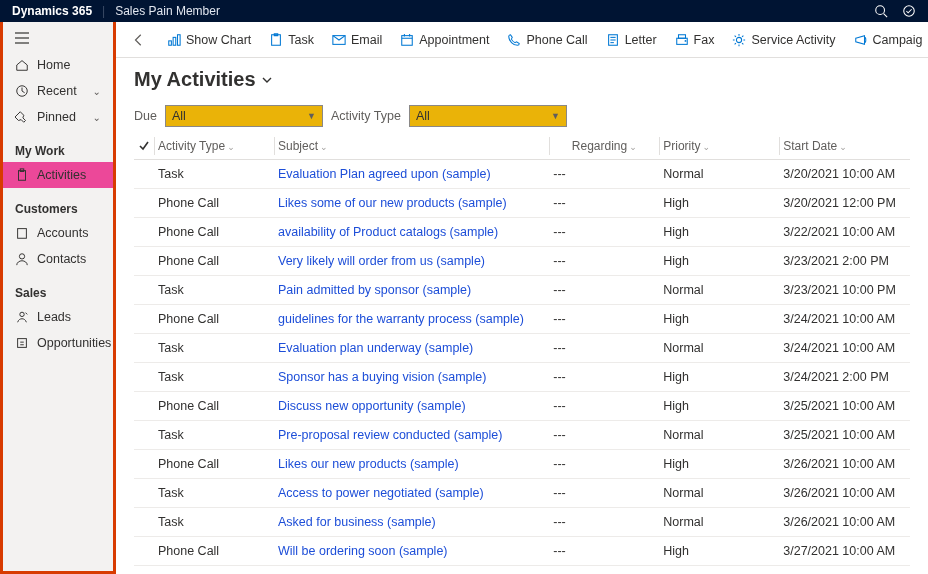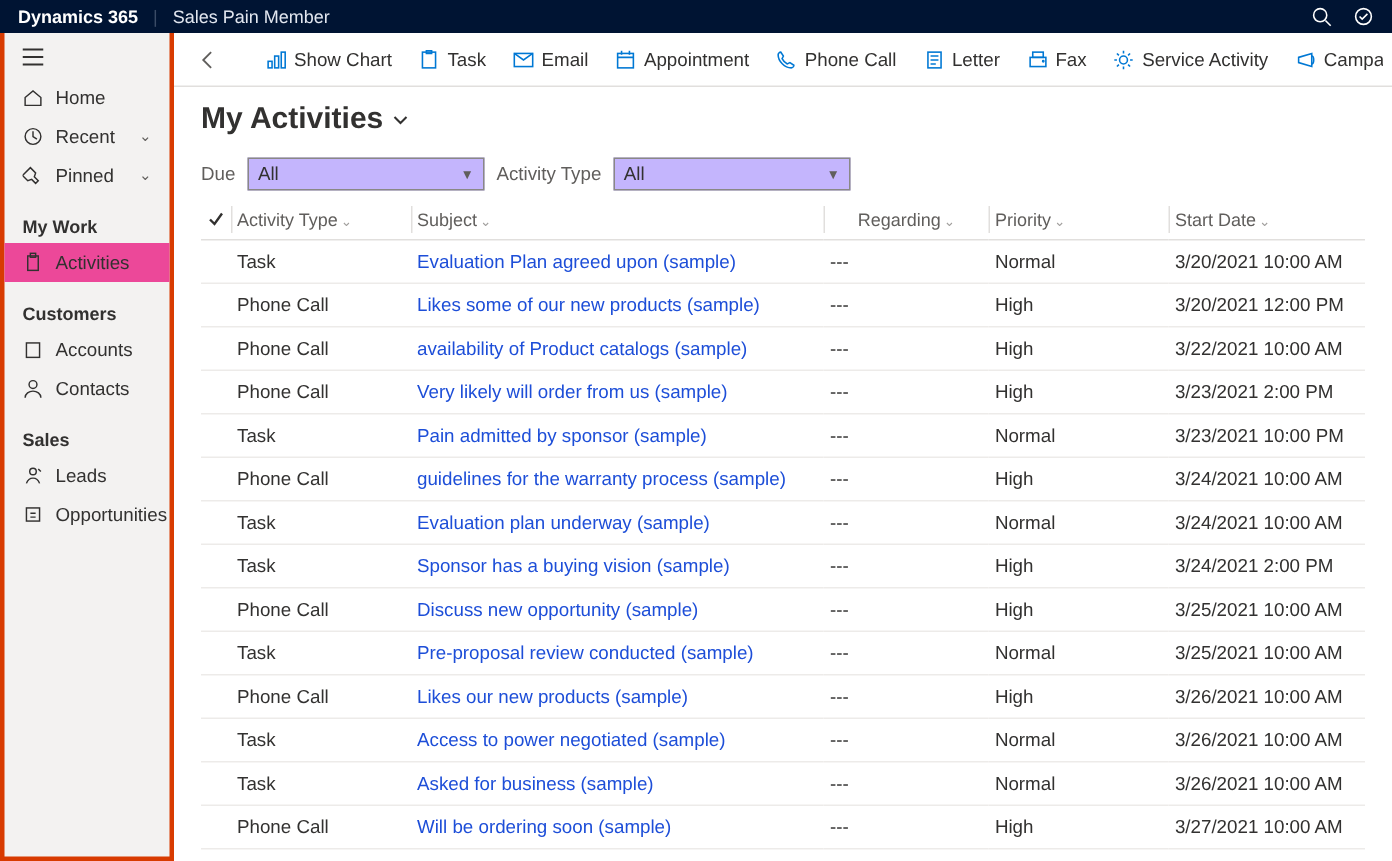--- a/index.html
+++ b/index.html
@@ -18,31 +18,31 @@
   .sidebar { width: 116px; background: #f3f2f1; border: 3px solid #d83b01; border-top: none; border-bottom: 3px solid #d83b01; position: relative; padding-top: 6px; }
   .sidebar .ham { padding: 4px 12px 8px; cursor: pointer; }
   .sidebar .item { display: flex; align-items: center; padding: 6px 12px; gap: 8px; cursor: pointer; font-size: 12.5px; color: #323130; }
   .sidebar .item .chev { margin-left: auto; color: #605e5c; font-size: 10px; }
   .sidebar .item.active { background: #ec4899; }
   .sidebar .group { padding: 14px 12px 4px; font-size: 12px; font-weight: 600; color: #323130; }
   .sidebar .ico { width: 14px; height: 14px; display: inline-flex; align-items: center; justify-content: center; }
   
   
   .content { flex: 1; display: flex; flex-direction: column; overflow: hidden; }
-  .cmdbar { height: 36px; border-bottom: 1px solid #e1dfdd; display: flex; align-items: center; padding: 0 6px; gap: 12px; }
+  .cmdbar { height: 36px; border-bottom: 1px solid #e1dfdd; display: flex; align-items: center; padding: 0 6px; gap: 2px; }
   .cmdbar .back { padding: 6px 10px; cursor: pointer; color: #605e5c; }
   .cmdbar .cmd { display: flex; align-items: center; gap: 5px; padding: 6px 9px; cursor: pointer; font-size: 12.5px; white-space: nowrap; }
   .cmdbar .cmd .ci { color: #0078d4; display: inline-flex; }
   
   
   .vhdr { padding: 10px 18px 4px; }
   .vtitle { font-size: 20px; font-weight: 700; display: flex; align-items: center; gap: 6px; cursor: pointer; }
   .filters { display: flex; align-items: center; gap: 8px; padding: 10px 18px 6px; font-size: 12.5px; }
   .filters label { color: #605e5c; }
-  .filters .sel { border: 1px solid #8a8886; height: 22px; display: flex; align-items: center; padding: 0 6px; min-width: 158px; justify-content: space-between; cursor: pointer; background: #c4b5fd; font-size: 12.5px; }
+  .filters .sel { border: 1px solid #8a8886; height: 22px; display: flex; align-items: center; padding: 0 6px; min-width: 158px; justify-content: space-between; cursor: pointer; background: #eab308; font-size: 12.5px; }
   .filters .sel .car { color: #605e5c; font-size: 9px; }
   
   
   .gridwrap { flex: 1; overflow-y: auto; padding: 0 18px; }
   table { width: 100%; border-collapse: collapse; }
   thead th { text-align: left; font-weight: 400; font-size: 12px; color: #605e5c; padding: 6px 4px; border-bottom: 1px solid #e1dfdd; position: relative; }
   thead th .sort { font-size: 9px; color: #a19f9d; margin-left: 2px; }
   thead th:not(:first-child)::before { content: ""; position: absolute; left: 0; top: 4px; bottom: 4px; width: 1px; background: #e1dfdd; }
   tbody td { padding: 7px 4px; border-bottom: 1px solid #edebe9; font-size: 12.5px; vertical-align: middle; }
   tbody td.link { color: #1d4ed8; cursor: pointer; }

